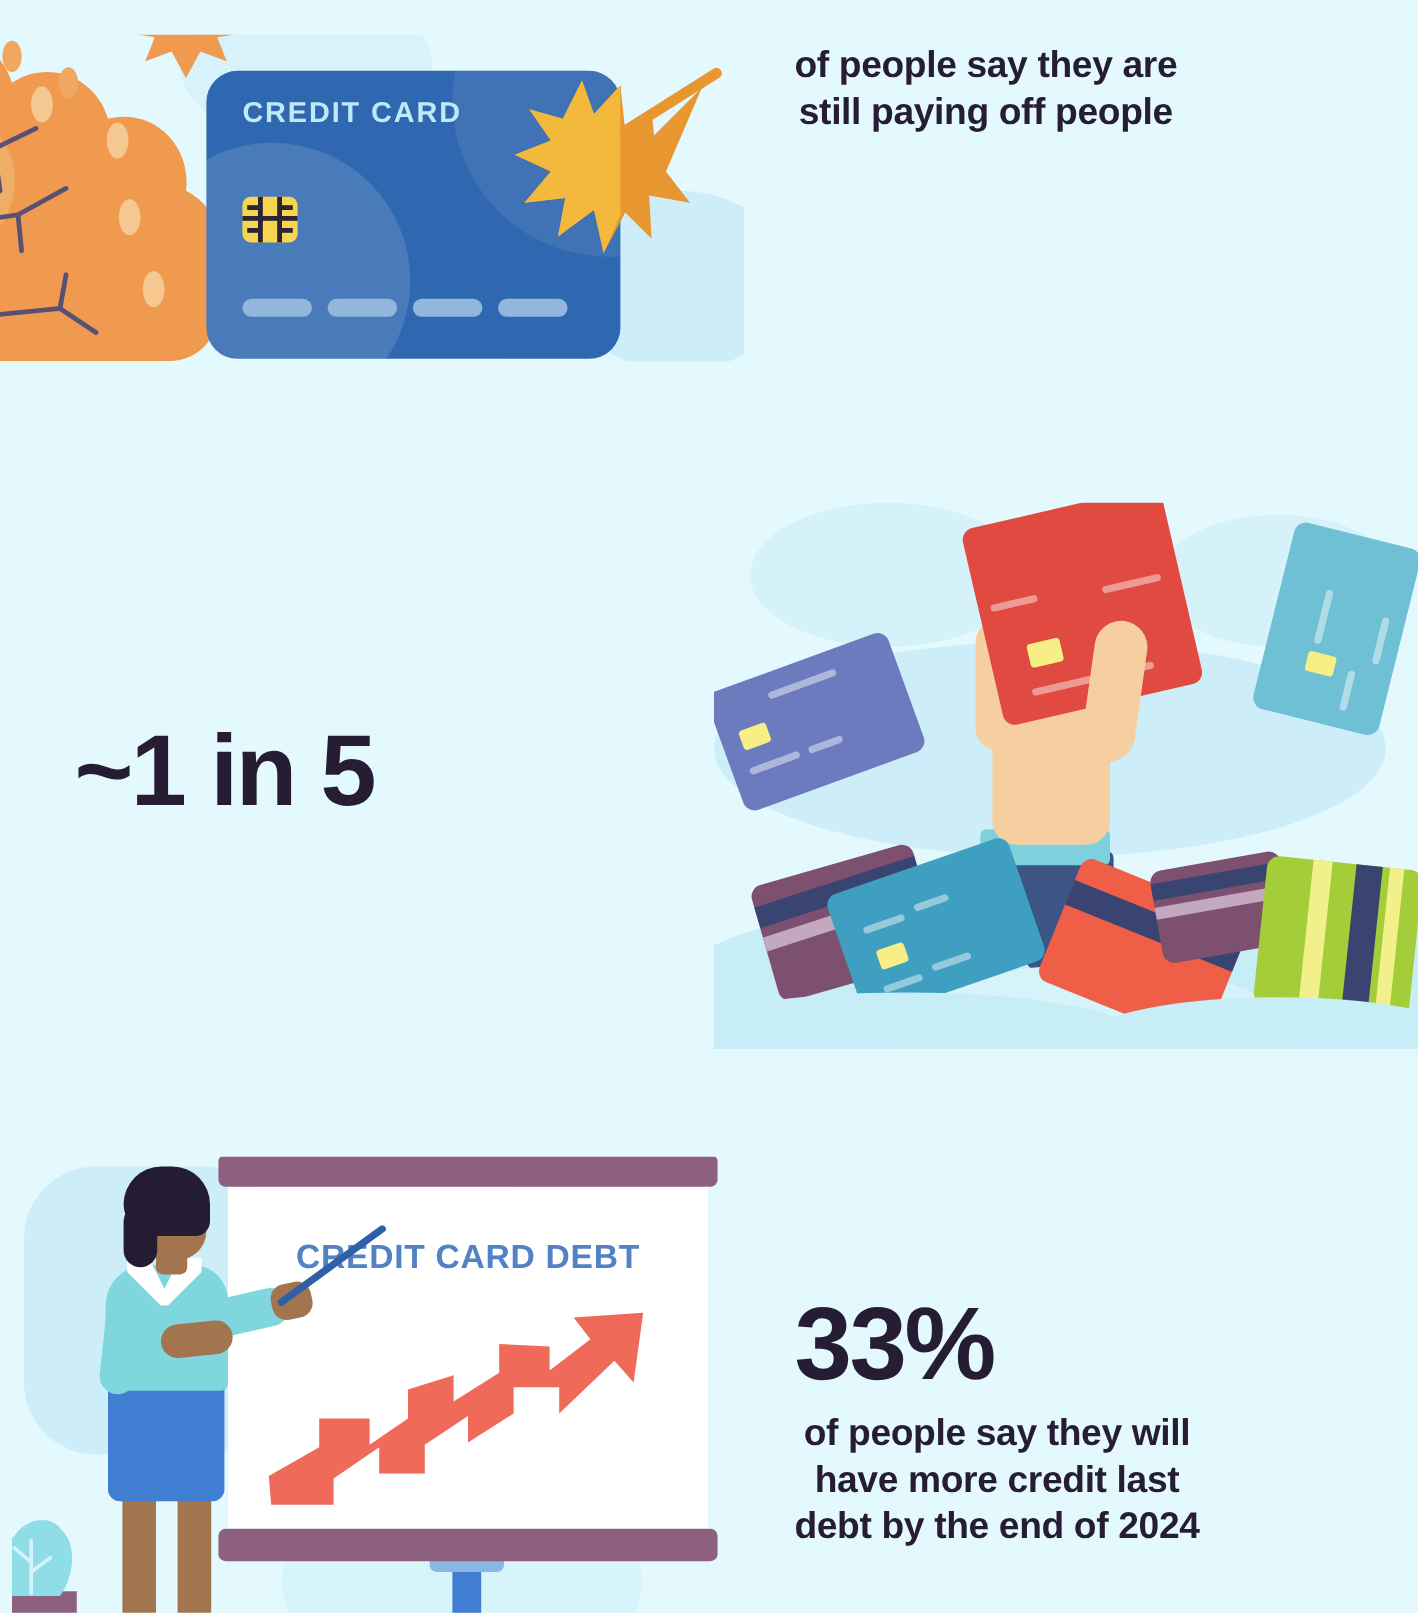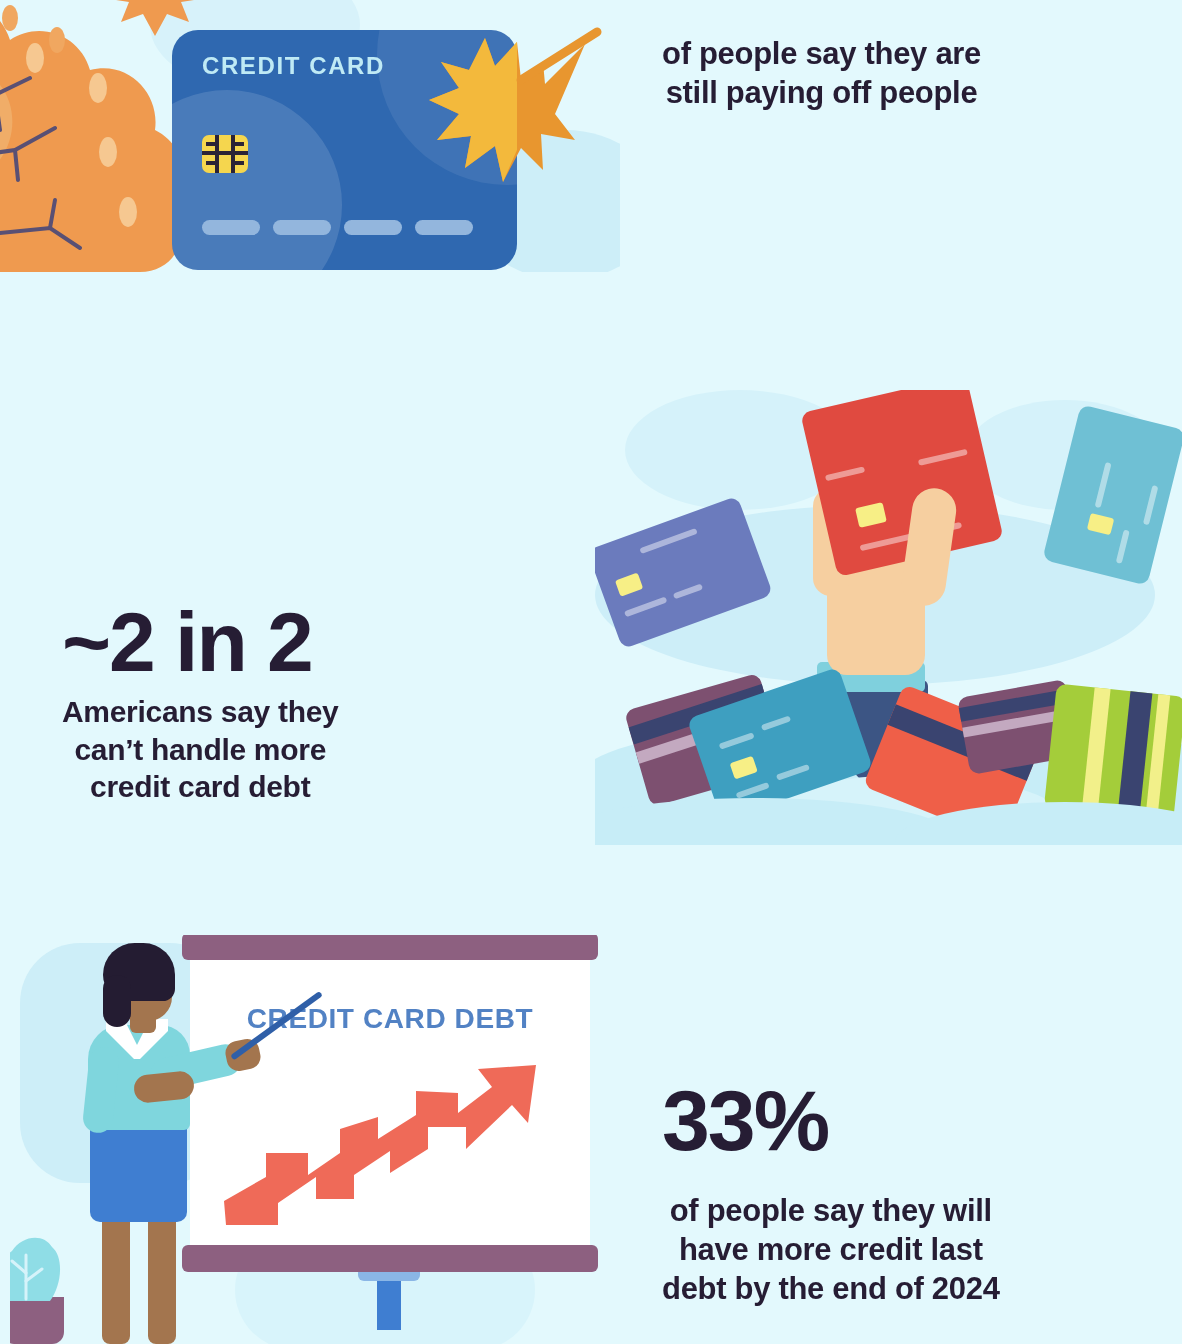--- a/index.html
+++ b/index.html
@@ -37,24 +37,24 @@
   #stat-1 .stat-body{font-size:31px;margin-top:12px;}
 
   
   #stat-2{left:62px;top:603px;}
   #stat-2 .stat-number{font-size:84px;}
   #stat-2 .stat-body{font-size:30px;margin-top:10px;}
 
   
   #stat-3{left:662px;top:1080px;}
   #stat-3 .stat-number{font-size:86px;}
-  #stat-3 .stat-body{font-size:31px;margin-top:29px;}
-
-  
-  .illo{position:absolute;overflow:hidden;}
+  #stat-3 .stat-body{font-size:31px;margin-top:12px;}
+
+  
+  .illo{position:absolute;overflow:hidden;margin-top:29px;}
 
   
   #illo-card{left:0;top:0;width:620px;height:272px;}
   .foliage{position:absolute;}
   .blob{position:absolute;border-radius:50%;}
   .cc-card{
     position:absolute;left:172px;top:30px;width:345px;height:240px;
     border-radius:26px;
     background:#2f68b0;
     overflow:hidden;
@@ -238,26 +238,21 @@
       <div class="mstripe" style="left:38px;top:-8px;width:16px;height:145px;background:#f2f08a;"></div>
       <div class="mstripe" style="left:74px;top:-8px;width:22px;height:145px;background:#3a4470;"></div>
       <div class="mstripe" style="left:102px;top:-8px;width:12px;height:145px;background:#f2f08a;"></div>
     </div>
 
     <div class="wave" style="left:-40px;top:408px;width:400px;height:80px;background:#c7edf7;"></div>
     <div class="wave" style="left:300px;top:412px;width:340px;height:80px;background:#c7edf7;"></div>
   </div>
 
   <div class="stat" id="stat-2">
-    <div class="stat-number">~2 in 2</div>
-    <div class="stat-body">
-      <span>Americans say they</span>
-      <span>can’t handle more</span>
-      <span>credit card debt</span>
-    </div>
+    <div class="stat-number">~1 in 5</div>
   </div>
 
   <div class="illo" id="illo-board">
 
     <div class="blob" style="left:10px;top:8px;width:210px;height:240px;background:#cdeef8;border-radius:60px;"></div>
     <div class="blob" style="left:225px;top:295px;width:300px;height:120px;background:#d8f4fb;border-radius:60px;"></div>
 
     <div class="board-stand" style="left:367px;top:300px;width:24px;height:95px;"></div>
     <div class="board-stand" style="left:348px;top:328px;width:62px;height:18px;border-radius:6px;background:#8ab6e6;"></div>
 

